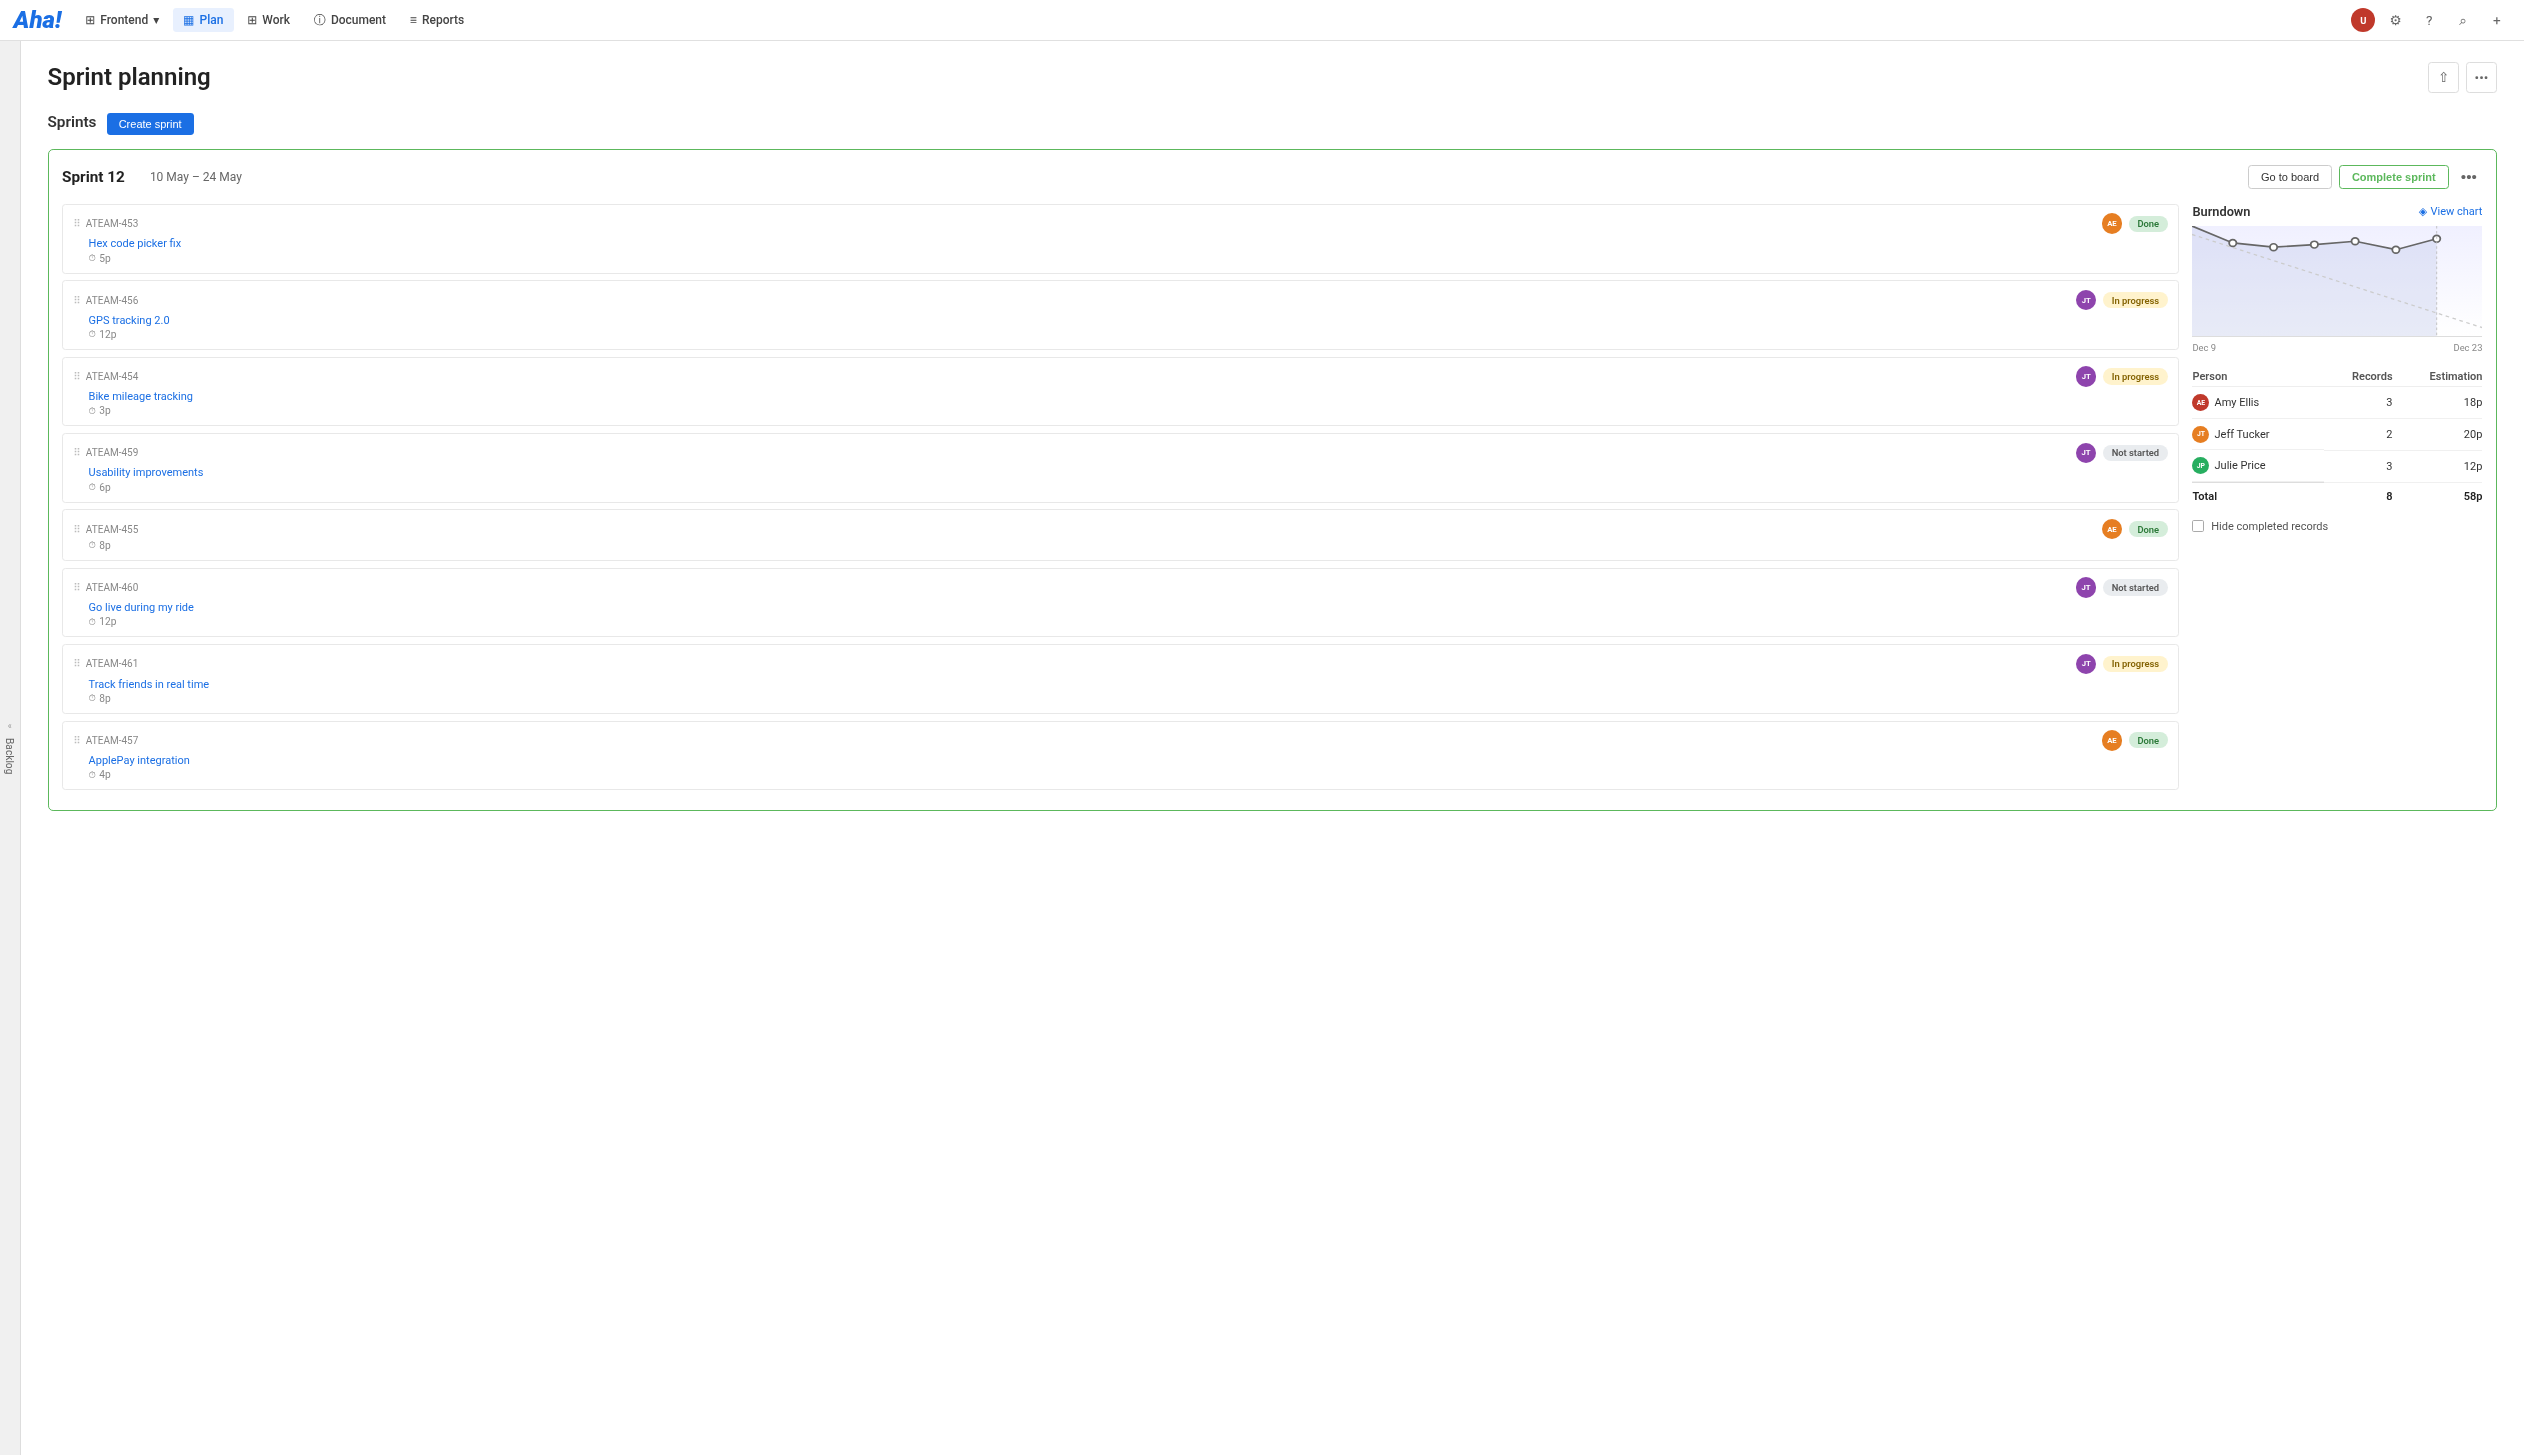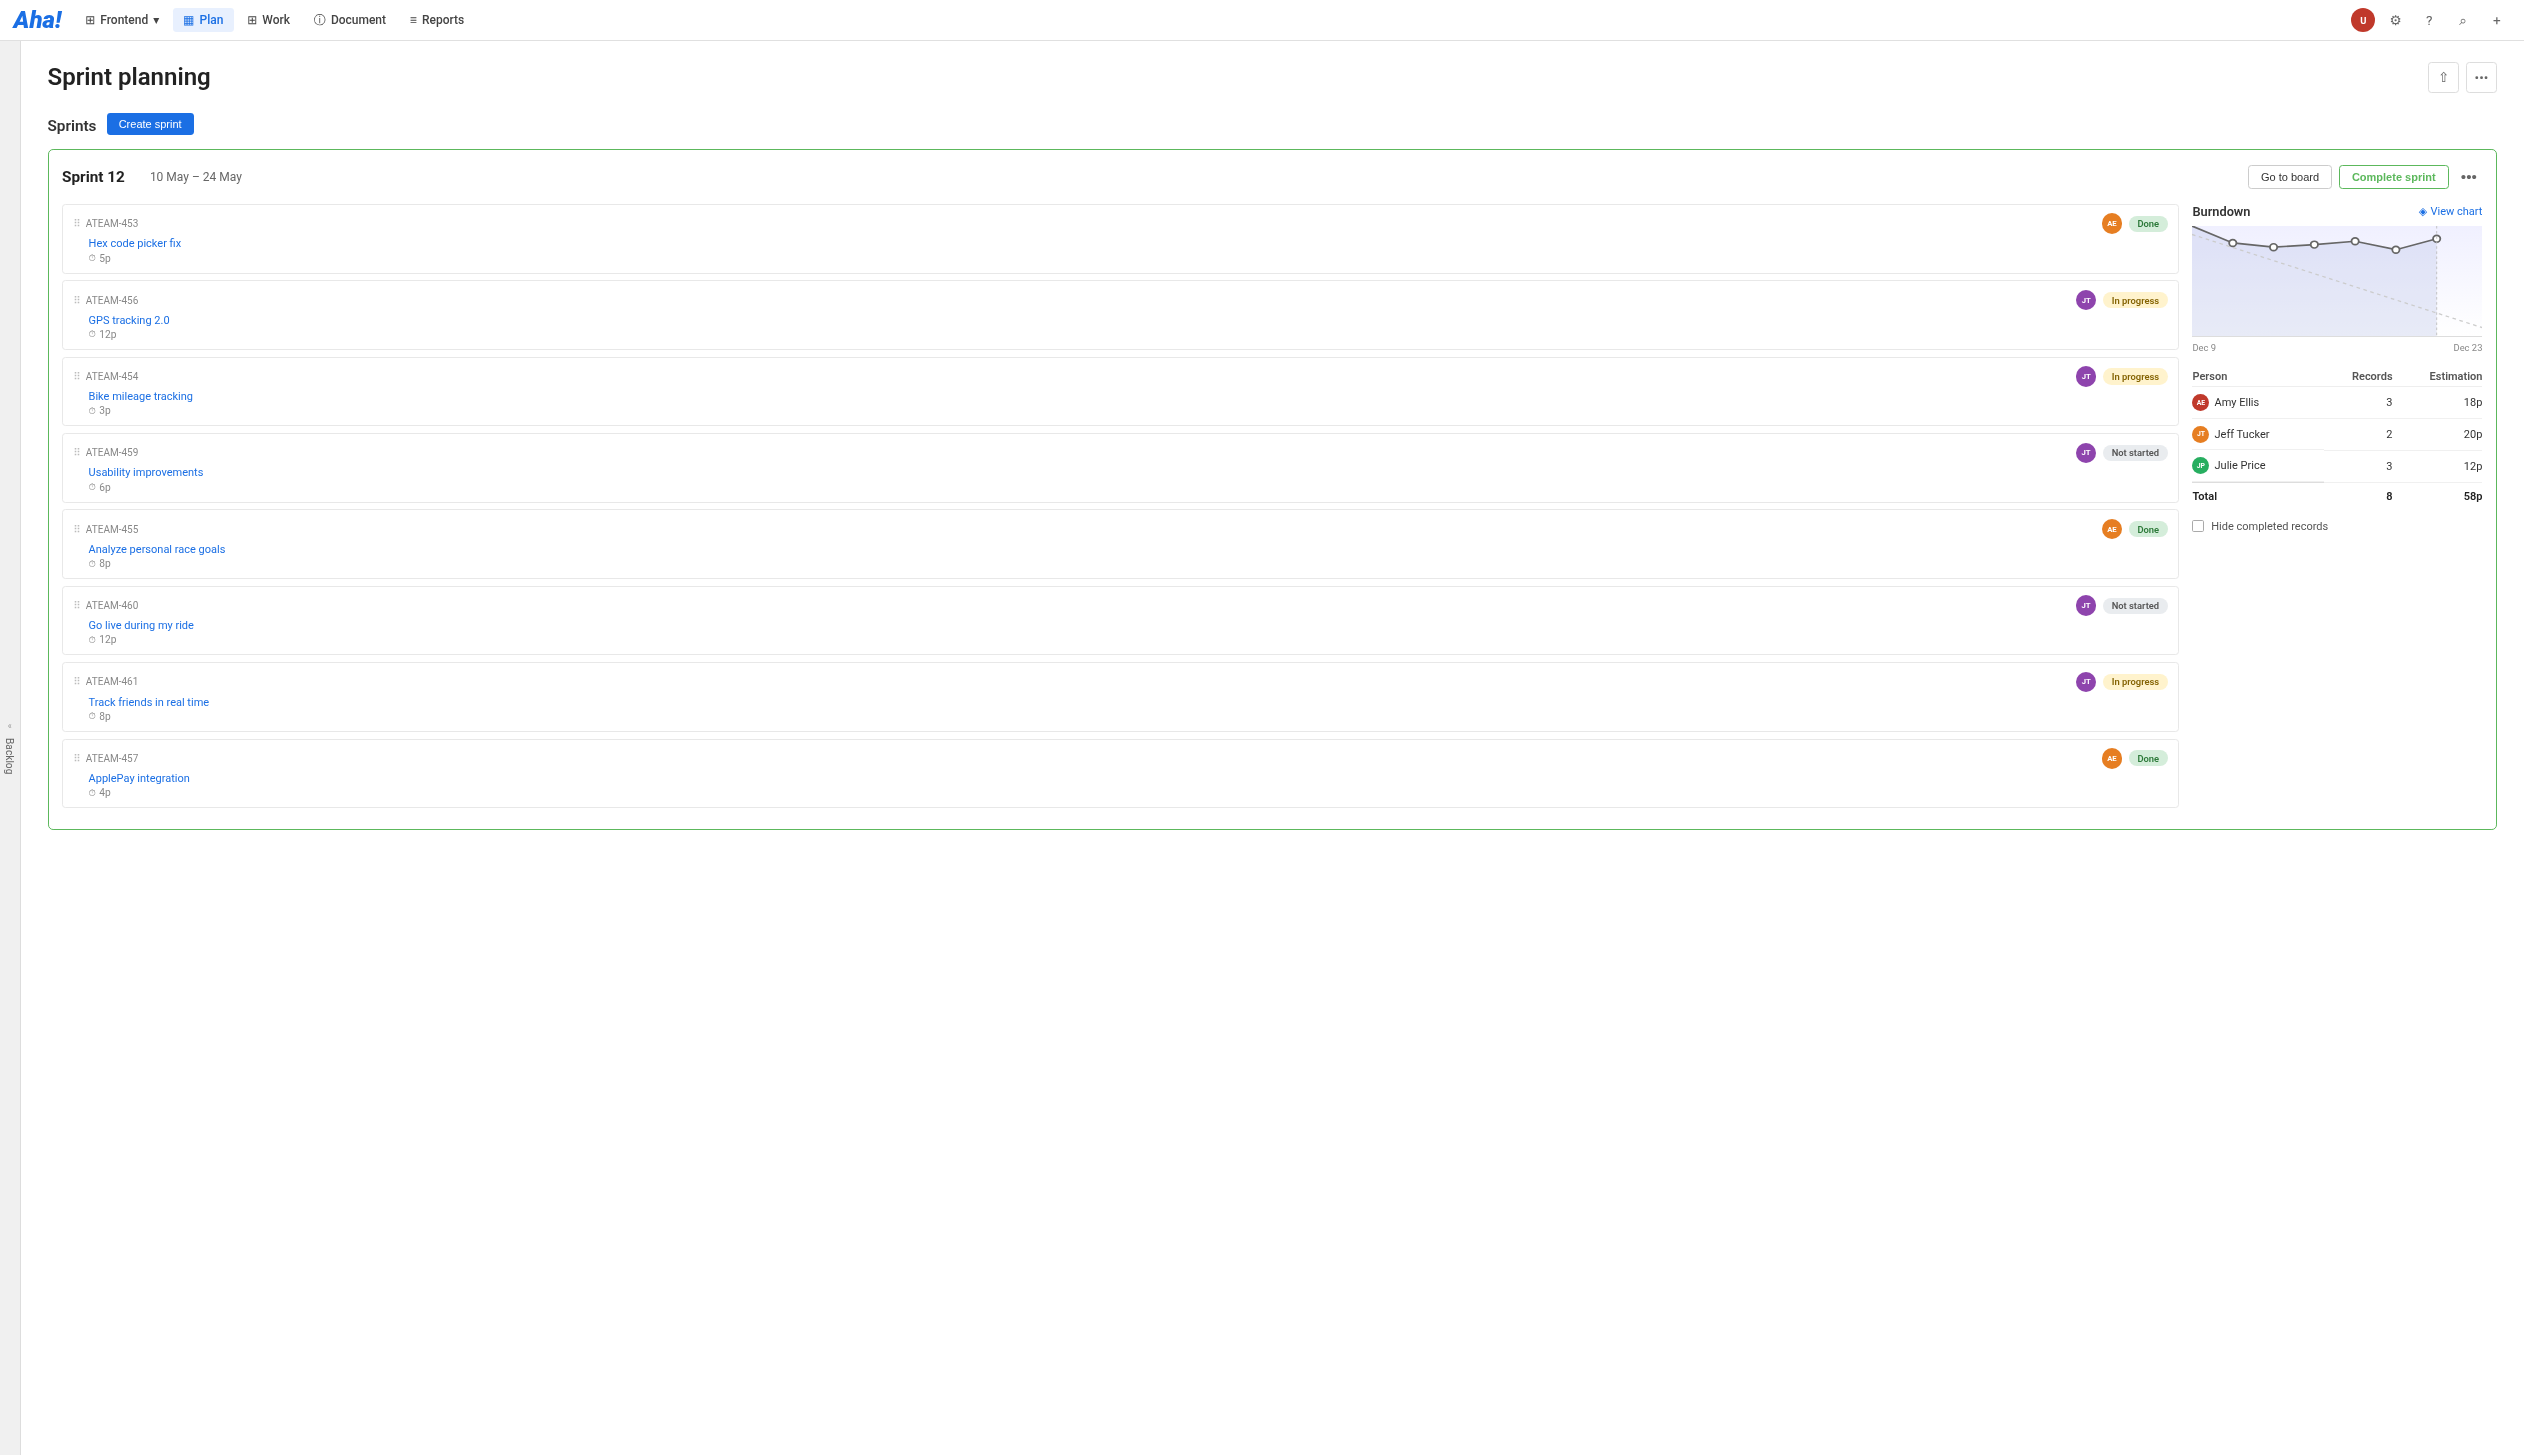--- a/index.html
+++ b/index.html
@@ -38,21 +38,21 @@
     }
     .page-title { font-size: 24px; font-weight: 600; color: #222; }
     .page-actions { display: flex; gap: 6.8px; }
     .icon-btn {
       width: 31px; height: 31px; border: 0.9px solid #ddd; border-radius: 3.4px;
       display: flex; align-items: center; justify-content: center; cursor: pointer;
       background: #fff; color: #666; font-size: 13.6px;
     }
 
     
-    .sprints-header { display: flex; align-items: flex-end; gap: 10.2px; margin-bottom: 13.6px; }
+    .sprints-header { display: flex; align-items: flex-start; gap: 10.2px; margin-bottom: 13.6px; }
     .sprints-label { font-size: 15.3px; font-weight: 600; color: #333; }
     .create-sprint-btn {
       background: #1b6fe4; color: white; border: none; border-radius: 3.4px;
       padding: 5.1px 12px; font-size: 11px; font-weight: 500; cursor: pointer;
     }
 
     
     .sprint-card {
       border: 1.7px solid #5cb85c; border-radius: 5.1px; padding: 13.6px;
       background: #fff;
@@ -282,21 +282,20 @@
     <div class="sprint-item-header">
       <div class="sprint-item-left">
         <span class="drag-handle">⠿</span>
         <span class="item-id">ATEAM-455</span>
       </div>
       <div class="item-right">
         <div class="avatar-circle" style="background:#e67e22">AE</div>
         <span class="status-badge status-done">Done</span>
       </div>
     </div>
-    <div class="item-title">Analyze personal race goals</div>
     <div class="item-meta">
       <span class="clock-icon">⏱</span>
       <span>8p</span>
     </div>
   </div>
             <div class="sprint-item">
     <div class="sprint-item-header">
       <div class="sprint-item-left">
         <span class="drag-handle">⠿</span>
         <span class="item-id">ATEAM-460</span>

